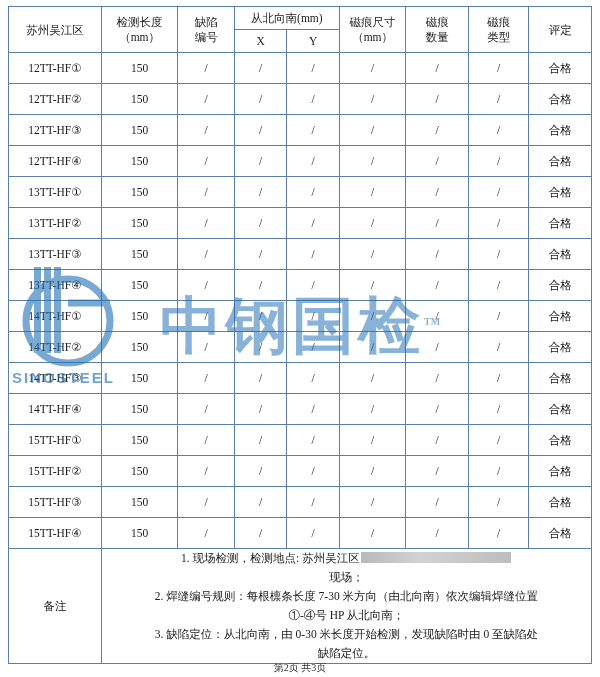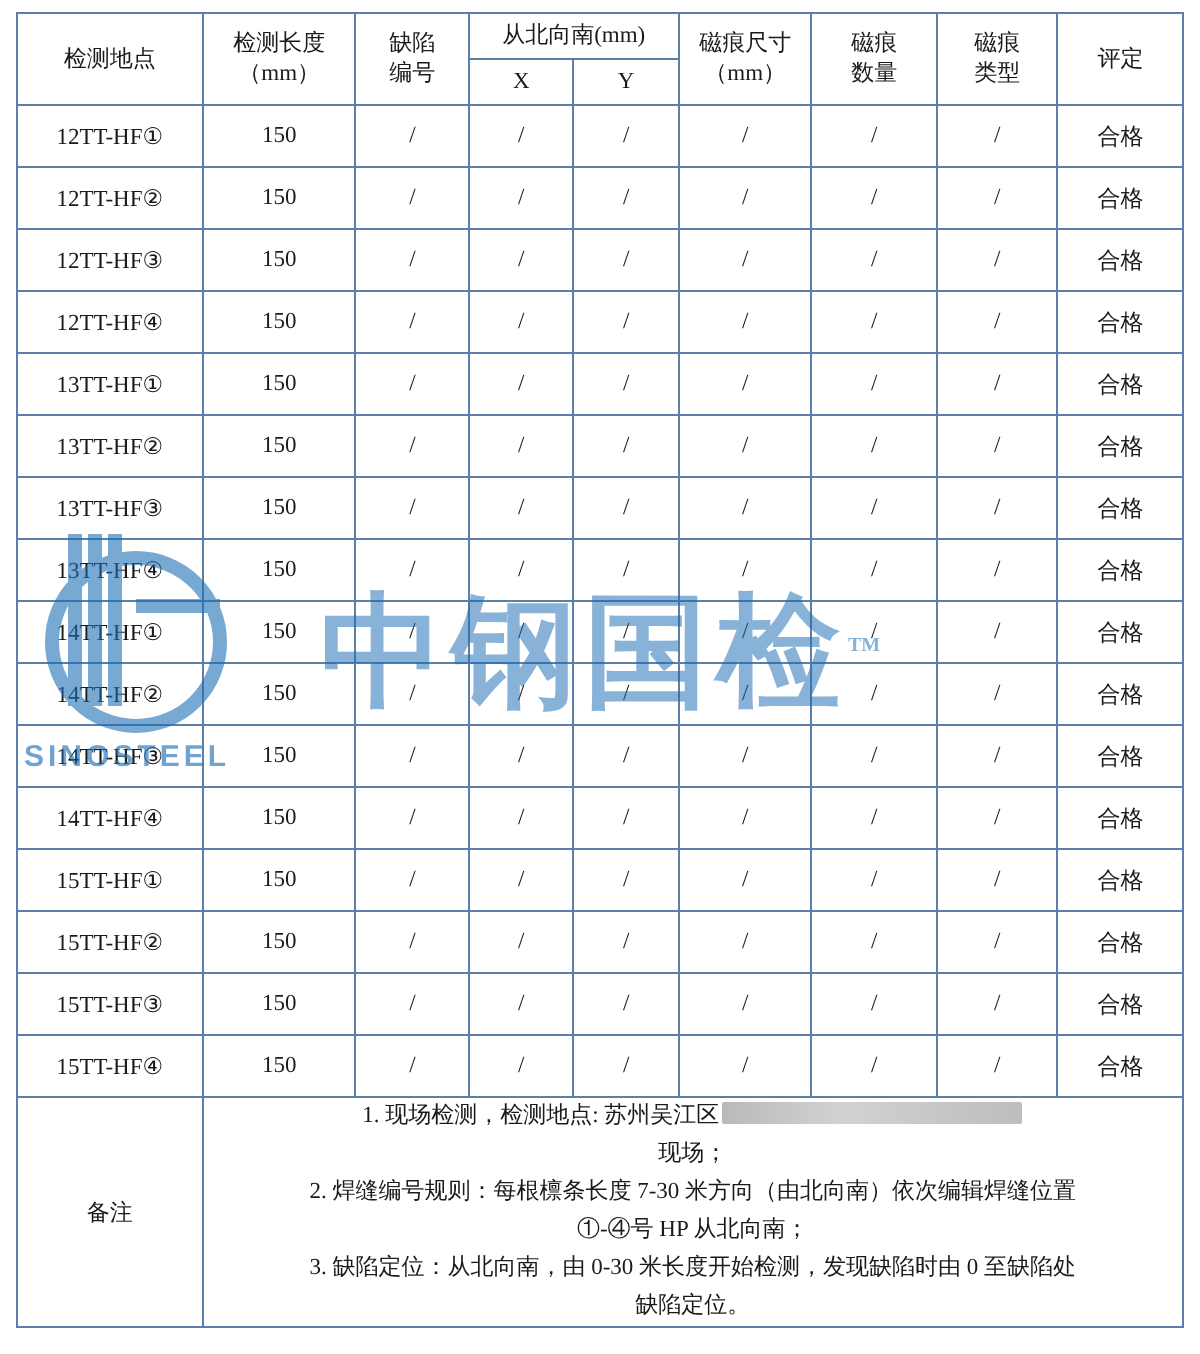--- a/index.html
+++ b/index.html
@@ -153,21 +153,21 @@
         <col class="col-defect">
       <col class="col-x">
         <col class="col-y">
         <col class="col-size">
       <col class="col-count">
         <col class="col-type">
         <col class="col-grade">
     </colgroup>
     <thead>
       <tr>
-        <td rowspan="2">检测地点</td>
+        <td rowspan="2">苏州吴江区</td>
         <td rowspan="2" class="two-line">
           <div>检测长度</div>
           <div>（mm）</div>
         </td>
         <td rowspan="2" class="two-line">
           <div>缺陷</div>
           <div>编号</div>
         </td>
         <td colspan="2">从北向南(mm)</td>
         <td rowspan="2" class="two-line">
@@ -377,20 +377,21 @@
           <p>现场；</p>
           <p>2. 焊缝编号规则：每根檩条长度 7-30 米方向（由北向南）依次编辑焊缝位置</p>
           <p>①-④号 HP 从北向南；</p>
           <p>3. 缺陷定位：从北向南，由 0-30 米长度开始检测，发现缺陷时由 0 至缺陷处</p>
           <p>缺陷定位。</p>
         </td>
       </tr>
     </tfoot>
   </table>
 
+  <div class="page-footer">第2页 共3页</div>
 
   <div class="watermark">
     <div class="wm-inner">
       <div class="wm-logo">
         <svg width="150" height="130" viewBox="0 0 150 130" xmlns="http://www.w3.org/2000/svg">
           <g opacity="0.7" fill="none" stroke="#1f6fb5">
             <rect x="28" y="6" width="7" height="86" fill="#1f6fb5" stroke="none"></rect>
             <rect x="38" y="6" width="7" height="86" fill="#1f6fb5" stroke="none"></rect>
             <rect x="48" y="6" width="7" height="86" fill="#1f6fb5" stroke="none"></rect>
             <path d="M20 60 a42 42 0 1 0 84 0 a42 42 0 1 0 -84 0" stroke-width="7"></path>

